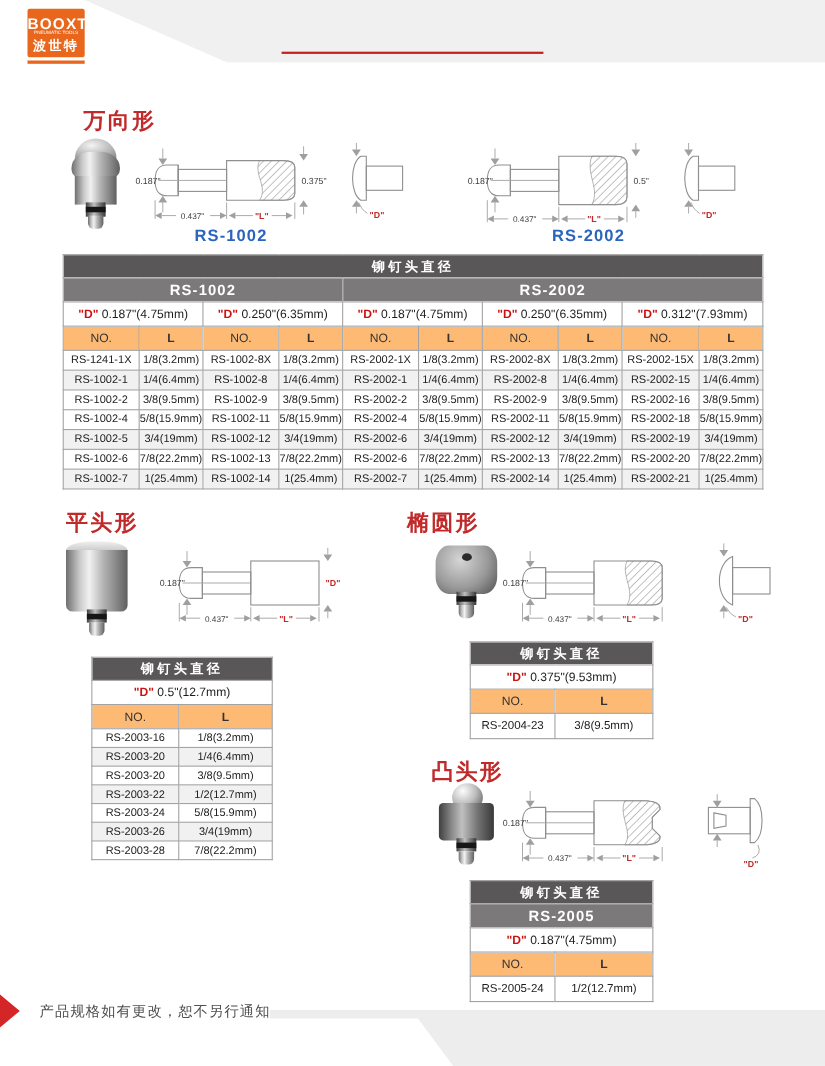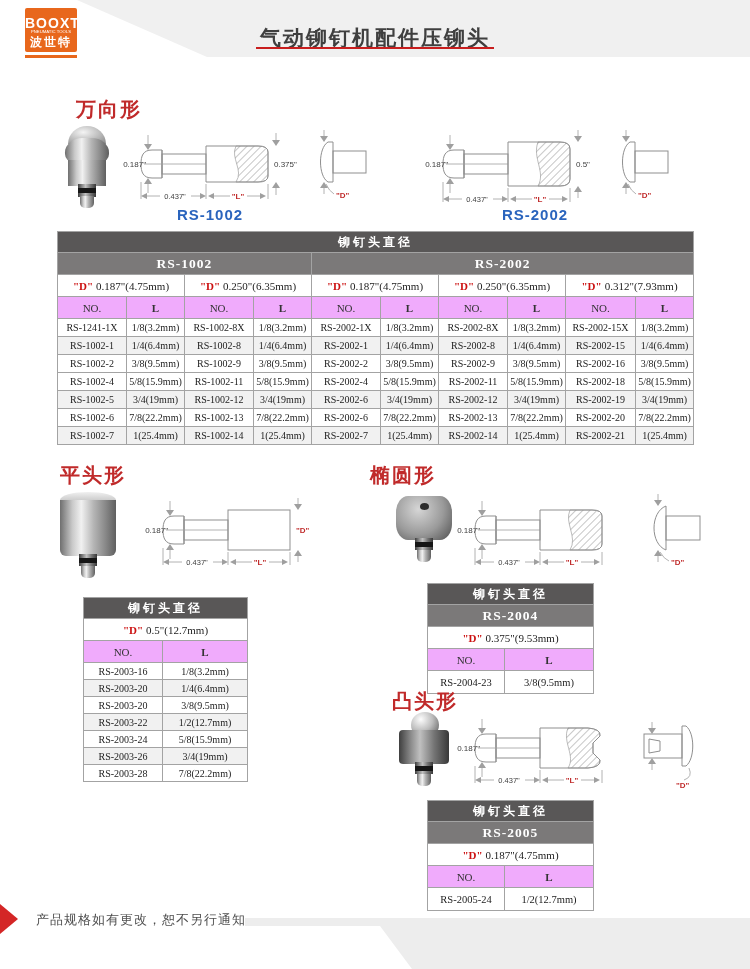--- a/index.html
+++ b/index.html
@@ -16,26 +16,26 @@
   .logo-sub{font-size:5px;line-height:5px;letter-spacing:0;transform:scale(.85);}
   .logo-cn{font-size:12px;font-weight:bold;letter-spacing:2px;line-height:16px;}
   .logo-strip{left:25px;top:55px;width:52px;height:3px;background:#e8671c;}
   .page-title{left:0;top:24px;width:750px;text-align:center;font-size:21px;font-weight:bold;
               color:#3f3f3f;letter-spacing:2px;}
   .title-line{left:256px;top:47px;width:238px;height:2px;background:#c81e1e;}
   
   .sec-title{font-size:20px;font-weight:bold;color:#c02a2a;letter-spacing:2px;}
   .model-label{font-size:15px;font-weight:bold;color:#2a64bd;text-align:center;letter-spacing:1px;}
   
-  table{border-collapse:collapse;table-layout:fixed;font-family:Liberation Serif, serif;}
+  table{border-collapse:collapse;table-layout:fixed;}
   td{border:1px solid #a3a3a3;text-align:center;padding:0;white-space:nowrap;overflow:hidden;}
   .t-title td{background:#595757;color:#fff;font-weight:bold;font-size:12px;height:20px;letter-spacing:3px;}
   .t-group td{background:#7b7979;color:#fff;font-weight:bold;font-size:13.5px;height:21px;letter-spacing:1px;}
   .t-spec td{background:#fff;font-size:11px;height:21px;color:#1c1c1c;}
-  .t-cols td{background:#f0abfc;font-size:11px;height:21px;color:#333;}
+  .t-cols td{background:#fdba74;font-size:11px;height:21px;color:#333;}
   .red{color:#cc1111;font-weight:bold;}
   .sp{margin-left:3px;}
   .big{width:636px;}
   .big tbody td{font-size:10px;height:17px;color:#1c1c1c;background:#fff;}
   .small tbody td{font-size:10px;height:16px;color:#1c1c1c;background:#fff;}
   .roomy tbody td{height:22px;font-size:10.5px;}
   tbody tr.alt td{background:#f1f1f1;}
   
   svg.draw{position:absolute;overflow:visible;}
   .tline{stroke:#8f8f8f;fill:none;stroke-width:1;}
@@ -62,21 +62,20 @@
 
 <div id="page">
 
   <div class="abs hdr-band"></div>
   <div class="abs logo-box">
     <div class="logo-brand"><span>BOOXT</span><span class="logo-reg">®</span></div>
     <div class="logo-sub">PNEUMATIC TOOLS</div>
     <div class="logo-cn">波世特</div>
   </div>
   <div class="abs logo-strip"></div>
-  <div class="abs page-title">气动铆钉机配件压铆头</div>
   <div class="abs title-line"></div>
 
   <div class="abs sec-title" style="left:76px;top:96px">万向形</div>
 
   <div class="photo" style="left:62px;top:126px;width:50px;height:90px">
     <div style="left:6px;top:0;width:38px;height:18px;border-radius:50% 50% 0 0/100% 100% 0 0;background:radial-gradient(ellipse at 40% 35%,#f4f4f4,#b9b9b9 55%,#848484);"></div>
     <div class="metal" style="left:3px;top:12px;width:44px;height:24px;border-radius:40% 40% 8px 8px/60% 60% 8px 8px;"></div>
     <div class="metal" style="left:6px;top:34px;width:38px;height:26px;"></div>
     <div class="metal-dark" style="left:16px;top:58px;width:18px;height:13px;"></div>
     <div class="ring" style="left:16px;top:62px;width:18px;height:5px;"></div>
@@ -464,23 +463,20 @@
 
   <table class="small roomy abs" style="left:427px;top:583px;width:166px">
     <colgroup>
         <col style="width:77px">
         <col style="width:89px">
       </colgroup>
     <thead>
       <tr class="t-title">
           <td colspan="2">铆钉头直径</td>
         </tr>
-      <tr class="t-group">
-          <td colspan="2">RS-2004</td>
-        </tr>
       <tr class="t-spec">
           <td colspan="2"><span class="red">"D"</span><span class="sp">0.375"(9.53mm)</span></td>
         </tr>
       <tr class="t-cols">
           <td>NO.</td>
           <td class="red">L</td>
         </tr>
     </thead>
     <tbody>
         <tr>

